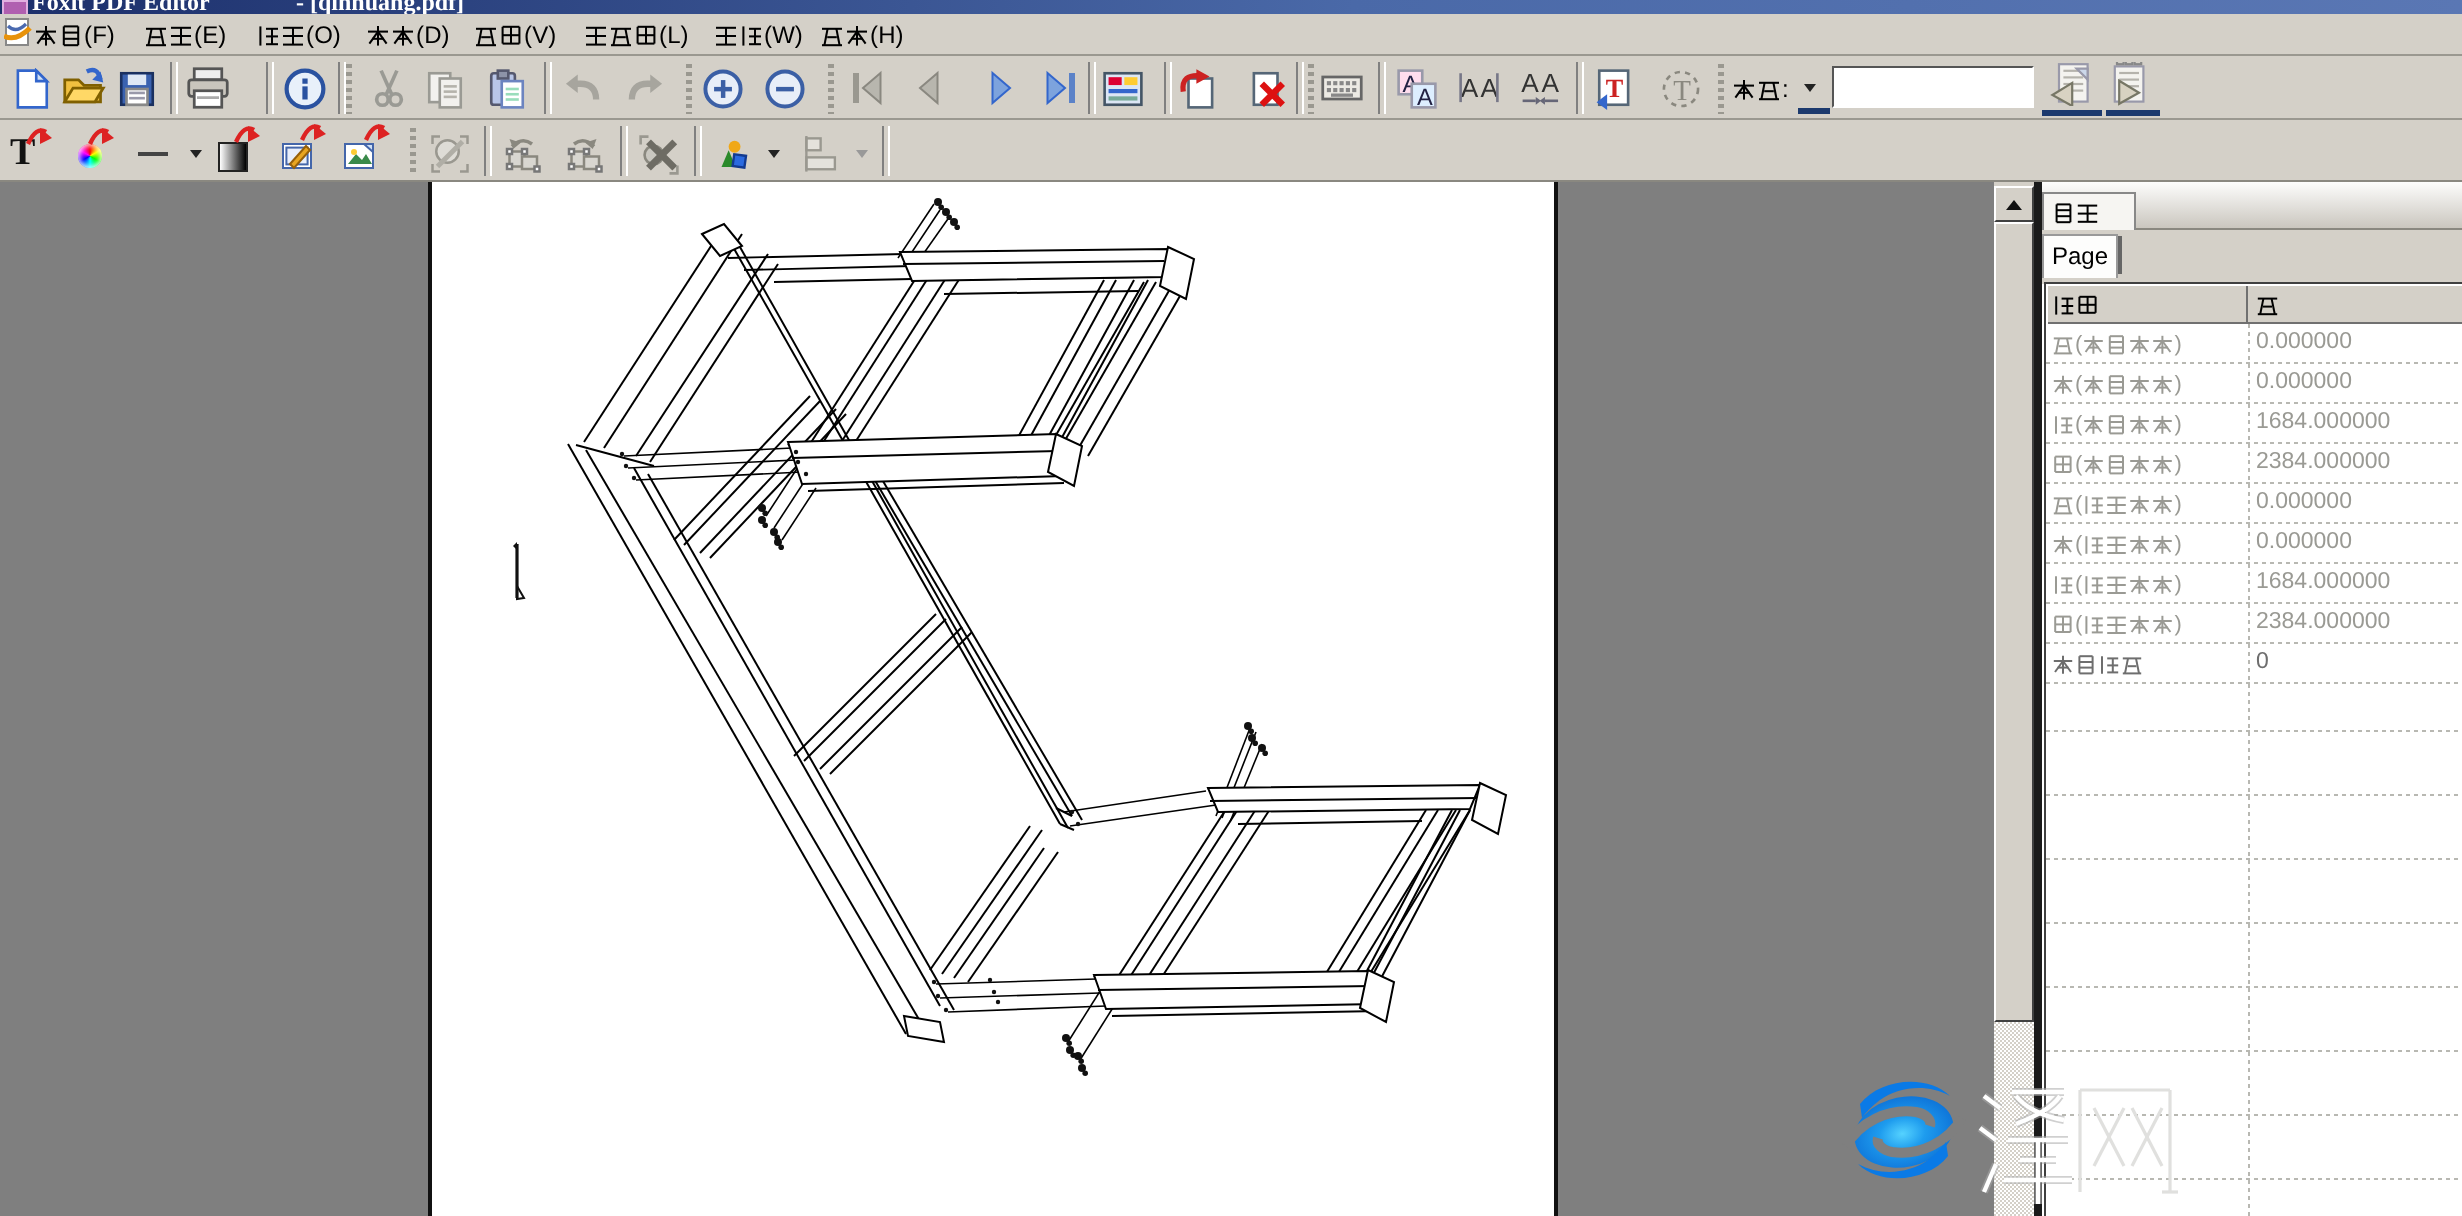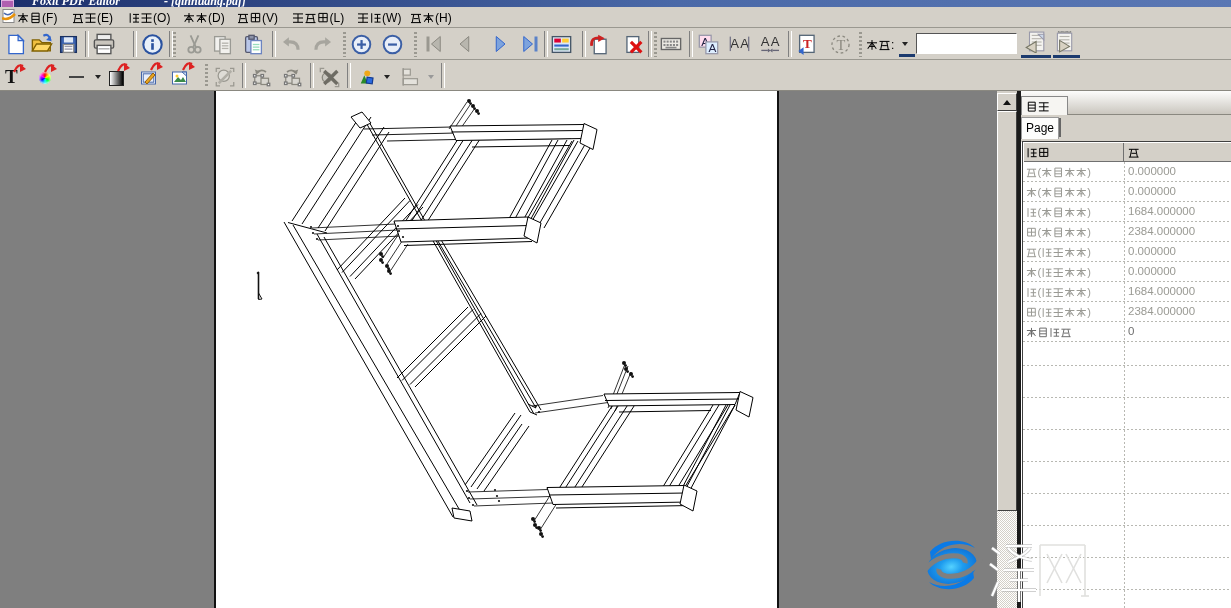--- a/index.html
+++ b/index.html
@@ -1,21 +1,21 @@
 <!DOCTYPE html>
 <html><head><meta charset="utf-8"><style>
 html,body{margin:0;padding:0;width:1231px;height:608px;overflow:hidden;font-family:"Liberation Sans",sans-serif;}
 body{position:relative;background:#d4d0c8;}
 .abs{position:absolute;}
 .grip{position:absolute;width:3px;background-image:repeating-linear-gradient(to bottom,#9a9890 0,#9a9890 2px,transparent 2px,transparent 4px);}
 </style></head><body>
 
 <div class="abs" style="left:0;top:0;width:1231px;height:7px;background:linear-gradient(to right,#1c2f6b,#4a69a8 55%,#5a77b4)"></div>
 <div class="abs" style="left:1px;top:0;width:11px;height:6px;background:#b05fb0;border:1px solid #e0b0e0;border-bottom:none"></div>
-<div class="abs" style="left:16px;top:0;width:700px;height:7px;overflow:hidden;color:#fff;font-weight:bold;font-size:12px;font-family:'Liberation Serif',serif;font-style:italic;">
+<div class="abs" style="left:0;top:0;width:700px;height:7px;overflow:hidden;color:#fff;font-weight:bold;font-size:12px;font-family:'Liberation Serif',serif;">
     <span style="position:absolute;left:16px;top:-6px">Foxit PDF Editor</span>
     <span style="position:absolute;left:148px;top:-6px">- [qinhuang.pdf]</span>
   </div>
 <div class="abs" style="left:0;top:7px;width:1231px;height:20px;background:#d4d0c8;border-bottom:1px solid #9a9890"></div>
 <svg style="position:absolute;left:2px;top:9px" width="14" height="15" viewBox="0 0 14 15">
     <rect x="1" y="0.5" width="11" height="13" fill="#fff" stroke="#888"></rect>
     <path d="M0 9 Q6 12 13 5" fill="none" stroke="#e8920a" stroke-width="2.5"></path>
     <path d="M2 4 Q6 8 11 3" fill="none" stroke="#4a6ab0" stroke-width="1.6"></path>
   </svg>
 <svg class="abs" style="left:17px;top:11px" width="42" height="16" viewBox="0 0 42 16">

